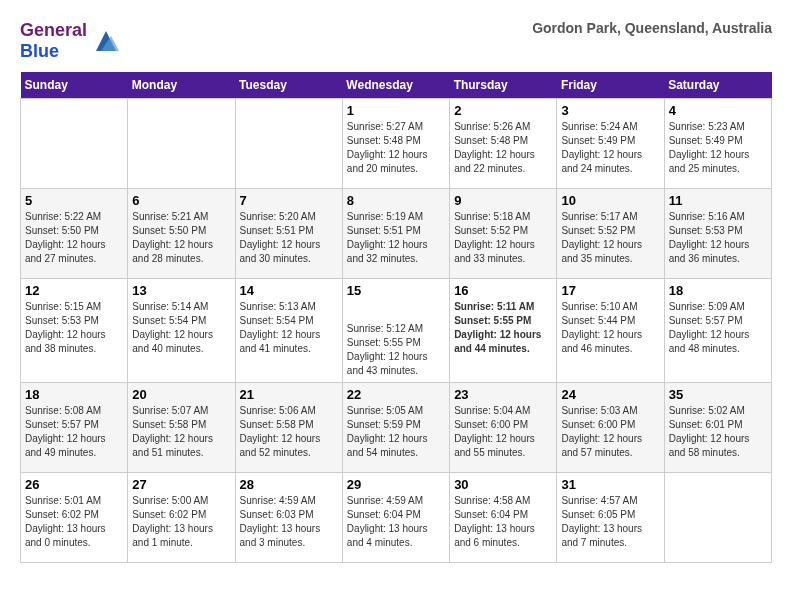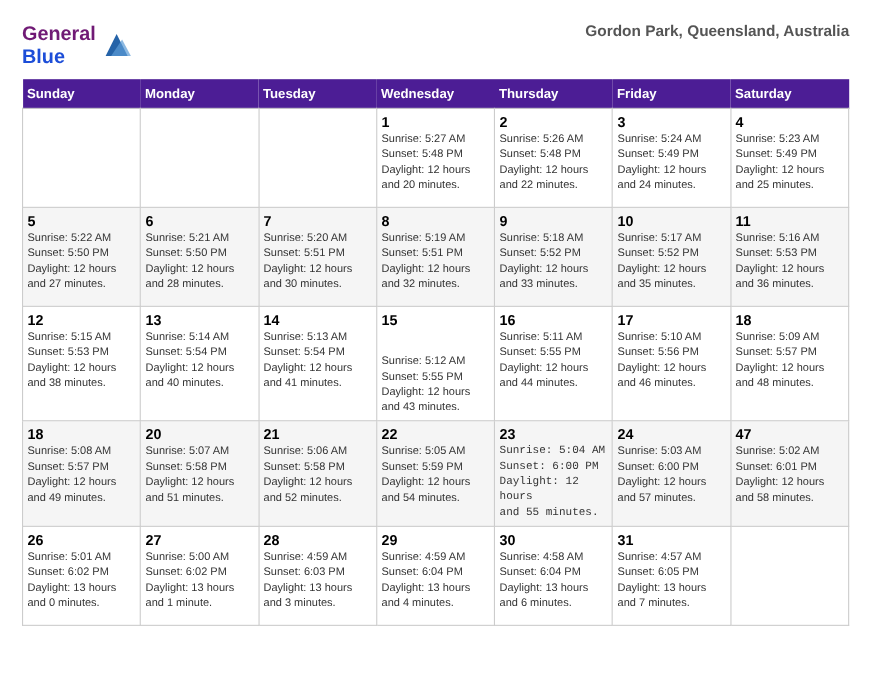--- a/index.html
+++ b/index.html
@@ -225,29 +225,29 @@
         </td>
         <td>
           <div class="day-number">15</div>
           <div class="day-info" style="white-space: pre-line; margin-top: 24px;">Sunrise: 5:12 AM
 Sunset: 5:55 PM
 Daylight: 12 hours
 and 43 minutes.</div>
         </td>
         <td>
           <div class="day-number">16</div>
-          <div class="day-info" style="white-space: pre-line;">Sunrise: 5:11 AM
+          <div class="day-info" style="white-space: pre-line; font-weight: bold;">Sunrise: 5:11 AM
 Sunset: 5:55 PM
 Daylight: 12 hours
 and 44 minutes.</div>
         </td>
         <td>
           <div class="day-number">17</div>
           <div class="day-info" style="white-space: pre-line;">Sunrise: 5:10 AM
-Sunset: 5:56 PM
+Sunset: 5:44 PM
 Daylight: 12 hours
 and 46 minutes.</div>
         </td>
         <td>
           <div class="day-number">18</div>
           <div class="day-info" style="white-space: pre-line;">Sunrise: 5:09 AM
 Sunset: 5:57 PM
 Daylight: 12 hours
 and 48 minutes.</div>
         </td>
@@ -276,34 +276,34 @@
         </td>
         <td>
           <div class="day-number">22</div>
           <div class="day-info" style="white-space: pre-line;">Sunrise: 5:05 AM
 Sunset: 5:59 PM
 Daylight: 12 hours
 and 54 minutes.</div>
         </td>
         <td>
           <div class="day-number">23</div>
-          <div class="day-info" style="white-space: pre-line; font-family: Liberation Mono, monospace;">Sunrise: 5:04 AM
+          <div class="day-info" style="white-space: pre-line;">Sunrise: 5:04 AM
 Sunset: 6:00 PM
 Daylight: 12 hours
 and 55 minutes.</div>
         </td>
         <td>
           <div class="day-number">24</div>
           <div class="day-info" style="white-space: pre-line;">Sunrise: 5:03 AM
 Sunset: 6:00 PM
 Daylight: 12 hours
 and 57 minutes.</div>
         </td>
         <td>
-          <div class="day-number">47</div>
+          <div class="day-number">35</div>
           <div class="day-info" style="white-space: pre-line;">Sunrise: 5:02 AM
 Sunset: 6:01 PM
 Daylight: 12 hours
 and 58 minutes.</div>
         </td>
       </tr>
       <tr>
         <td>
           <div class="day-number">26</div>
           <div class="day-info" style="white-space: pre-line;">Sunrise: 5:01 AM

